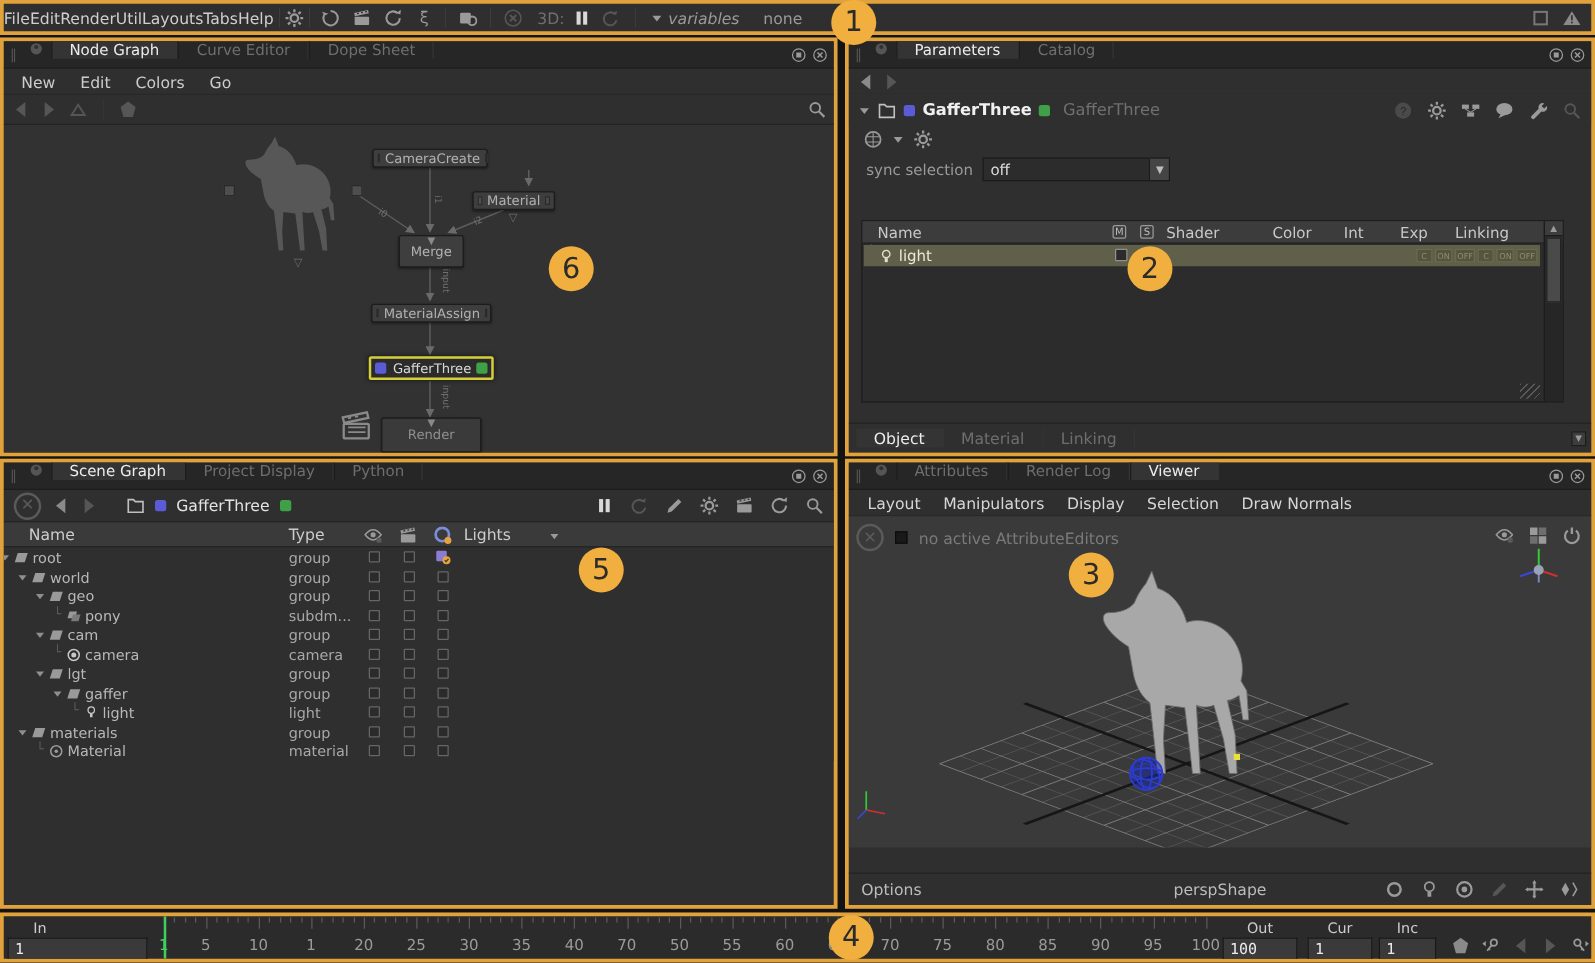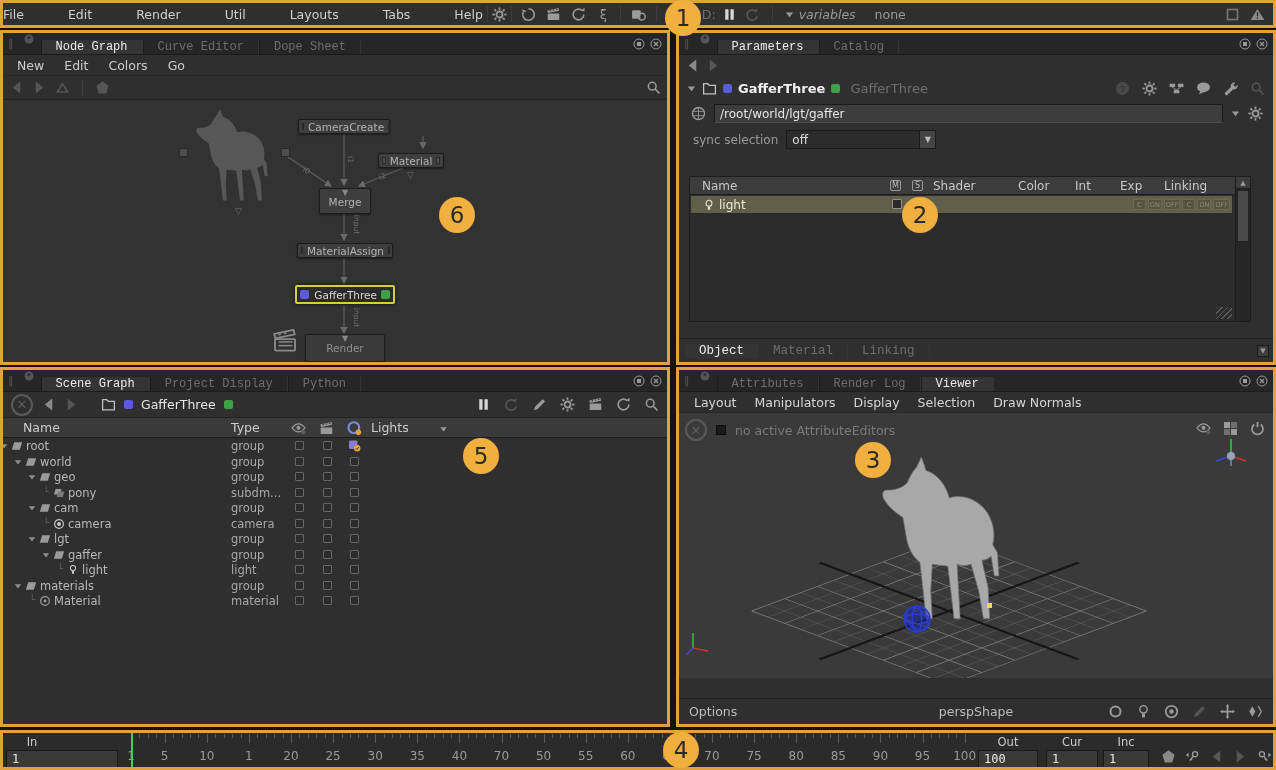--- a/index.html
+++ b/index.html
@@ -25,21 +25,21 @@
   .icon.dim{color:#565656;}
   .icon.bright{color:#d8d8d8;}
   .mb-3d{color:#6f6f6f;margin:0 6px;}
   .mb-vars{display:flex;align-items:center;gap:5px;color:#9a9a9a;font-style:italic;margin-left:8px;}
   .mb-none{color:#9a9a9a;margin-left:14px;font-style:normal;}
   .mb-right{margin-left:auto;display:flex;gap:10px;align-items:center;padding-right:8px;}
 
   
   .tabbar{height:22px;background:#262626;display:flex;align-items:stretch;border-bottom:1px solid #1c1c1c;font-size:12px;}
   .grip{color:#555;display:flex;align-items:center;padding:0 3px 0 5px;font-size:11px;}
-  .tabs{display:flex;align-items:flex-end;font-family:Liberation Mono, monospace;}
+  .tabs{display:flex;align-items:flex-start;}
   .tab{display:flex;align-items:center;padding:0 14px;color:#6e6e6e;border-right:1px solid #353535;border-left:1px solid #1c1c1c;cursor:default;white-space:nowrap;}
   .tab.active{color:#ececec;background:#343434;}
   .winbtns{margin-left:auto;display:flex;gap:5px;align-items:center;padding-right:5px;color:#5c5c5c;}
   .winbtns .icon{width:12px;height:12px;}
 
   .menurow{display:flex;align-items:center;height:21px;background:#2f2f2f;font-size:12.5px;color:#cccccc;padding-left:4px;border-bottom:1px solid #282828;}
   .menurow span{padding:0 10px;}
   .toolrow{display:flex;align-items:center;height:24px;background:#2f2f2f;border-bottom:1px solid #232323;padding:0 6px;gap:8px;}
 
   
@@ -117,21 +117,21 @@
   .tl-num{position:absolute;top:16px;color:#9a9a9a;font-size:12px;transform:translateX(-50%);}
   .tl-num.cur{color:#4ecb66;}
   .playhead{position:absolute;top:0;width:1.5px;height:34px;background:#3fcf5f;}
   .tl-icons{position:absolute;top:16px;display:flex;gap:9px;align-items:center;}
 </style>
 </head>
 <body>
 
 <section class="panel" id="menubar">
   <div class="mb-inner">
-    <div style="display:flex;align-items:center;gap:44px;">
+    <div style="display:flex;align-items:center;">
         <span>File</span>
         <span>Edit</span>
         <span>Render</span>
         <span>Util</span>
         <span>Layouts</span>
         <span>Tabs</span>
         <span>Help</span>
       </div>
     <div class="sep"></div>
     <span class="icon">
@@ -474,23 +474,20 @@
         </span>
     </div>
   </div>
   <div class="p-pathrow">
     <span class="icon">
         <svg viewBox="0 0 14 14">
           <circle cx="7" cy="7" r="5.6" fill="none" stroke="currentColor" stroke-width="1.3"></circle>
           <path d="M2 5h10M2 9h10M7 1.4v11.2" stroke="currentColor" stroke-width="0.8" fill="none"></path>
         </svg>
       </span>
-    <div class="field" style="flex:1;">
-        <span>/root/world/lgt/gaffer</span>
-      </div>
     <span class="icon" style="width:9px;height:9px;">
         <svg viewBox="0 0 10 10">
           <path d="M1 2.8h8L5 8z" fill="currentColor"></path>
         </svg>
       </span>
     <span class="icon">
         <svg viewBox="0 0 14 14">
           <circle cx="7" cy="7" r="2.8" fill="none" stroke="currentColor" stroke-width="1.7"></circle>
           <g stroke="currentColor" stroke-width="1.7">
             <line x1="7" y1="0.4" x2="7" y2="2.6"></line>

